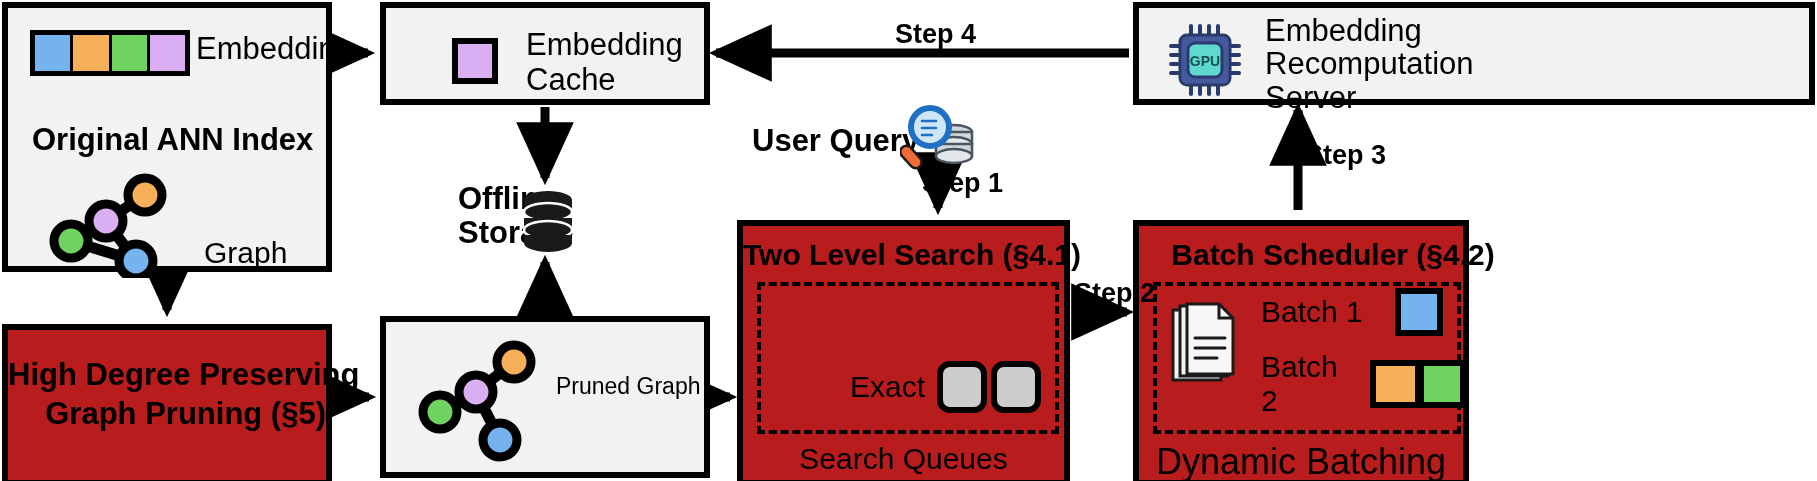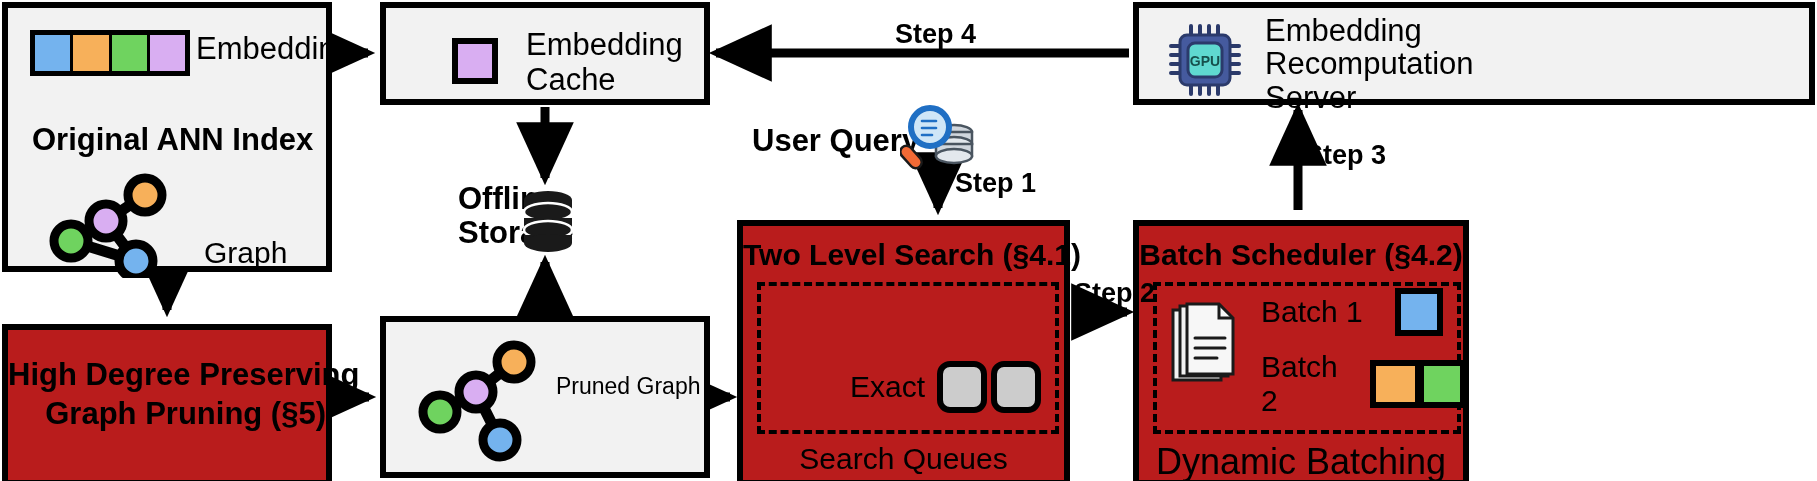--- a/index.html
+++ b/index.html
@@ -46,21 +46,21 @@
   .qrow{position:absolute;display:flex;align-items:center;}
   #qrow-a{left:22px;top:66px;width:288px;height:58px;}
   #qrow-e{left:22px;top:132px;width:288px;height:58px;}
   .qlabel{font-size:30px;width:172px;text-align:right;padding-right:12px;box-sizing:border-box;}
   .qcells{display:flex;gap:4px;}
   .qcell{width:50px;height:52px;border:6px solid #000;border-radius:13px;background:#cccccc;box-sizing:border-box;}
   #tls-foot{left:0px;top:216px;width:100%;text-align:center;font-size:30px;}
 
   
   #bs-box{left:1133px;top:212px;width:336px;height:266px;}
-  #bs-title{left:0px;top:12px;width:100%;text-align:center;font-size:30px;font-weight:bold;}
+  #bs-title{left:0px;top:12px;width:100%;text-align:center;font-size:30px;font-weight:bold;padding-left:32px;}
   #bs-dash{position:absolute;left:14px;top:56px;width:308px;height:152px;border:4px dashed #000;box-sizing:border-box;}
   #docs-icon{position:absolute;left:30px;top:76px;width:70px;height:86px;}
   .brow{position:absolute;display:flex;align-items:center;gap:32px;}
   #brow-1{left:122px;top:62px;}
   #brow-2{left:122px;top:124px;}
   .blabel{font-size:30px;}
   .bsq{width:48px;height:48px;border:6px solid #000;box-sizing:border-box;}
   .bsqs{display:flex;}
   .bsqs .bsq{border-right-width:3px;}
   .bsqs .bsq:last-child{border-right-width:6px;}
@@ -69,21 +69,21 @@
   
   #hdp-box{left:2px;top:316px;width:330px;height:162px;}
   #hdp-label{left:0;top:26px;width:100%;text-align:right;font-size:31px;font-weight:bold;line-height:1.25;}
   #pg-box{left:380px;top:316px;width:330px;height:162px;}
   #pg-graph{position:absolute;left:32px;top:14px;width:128px;height:130px;}
   #pg-label{left:170px;top:52px;font-size:23px;}
 
   
   .arrow{position:absolute;}
   .steplbl{position:absolute;font-size:27px;font-weight:bold;white-space:pre;}
-  #step1{left:955px;top:168px;}
+  #step1{left:922px;top:168px;}
   #step2{left:1074px;top:278px;}
   #step3{left:1305px;top:140px;}
   #step4{left:895px;top:19px;}
 </style>
 </head>
 <body>
 
 <div id="stage">
 
   <svg class="arrow" style="left:0;top:0;width:1817px;height:481px;">

